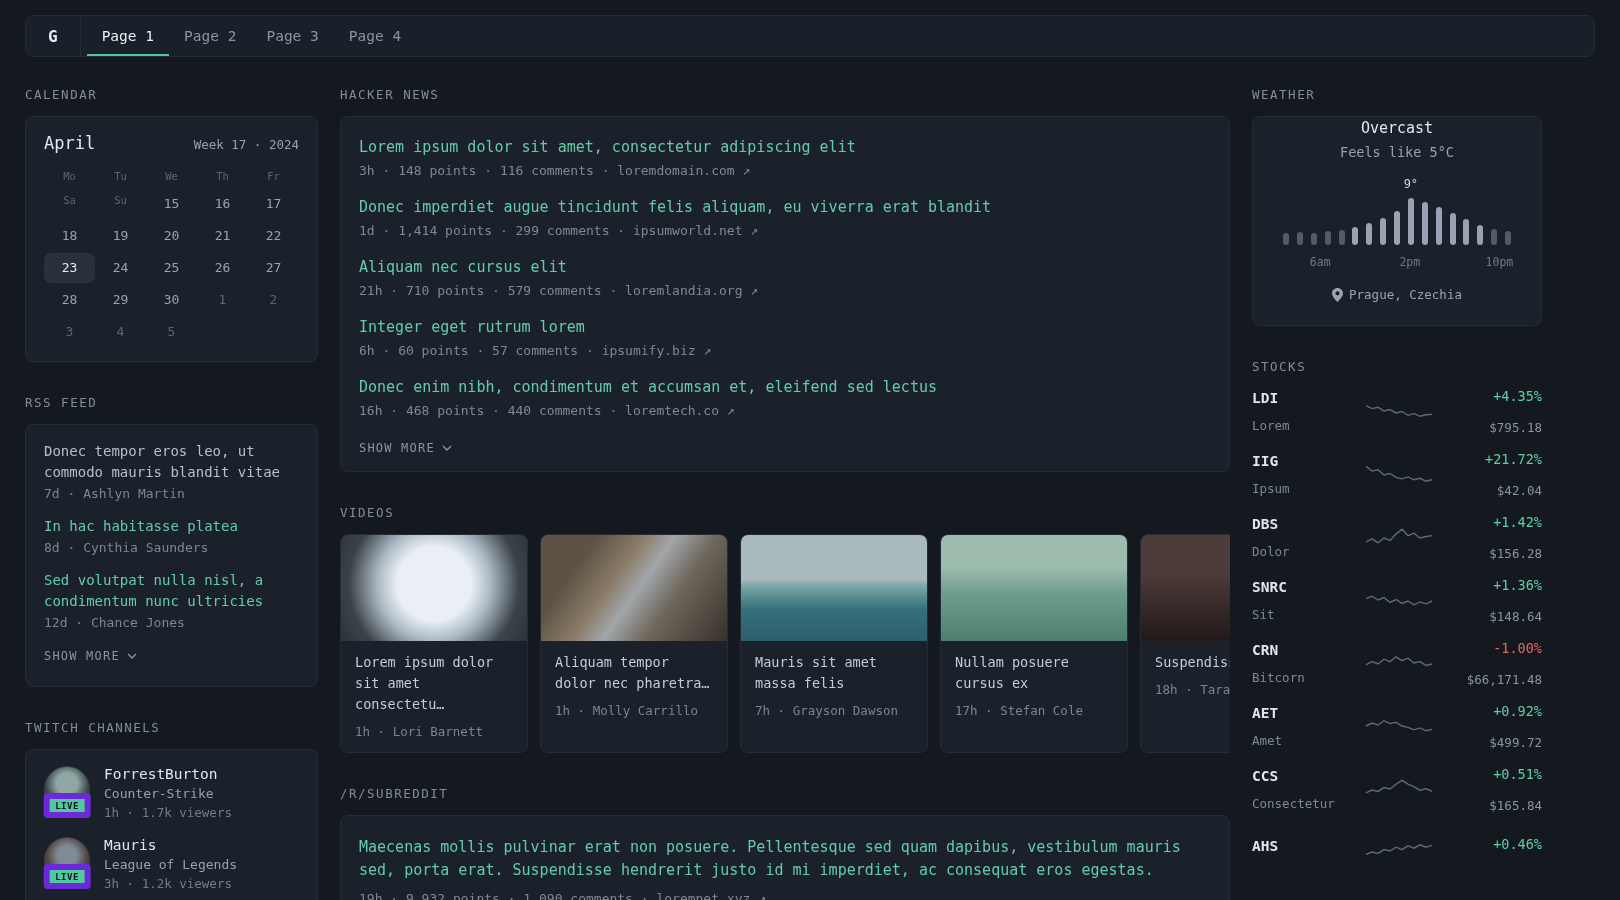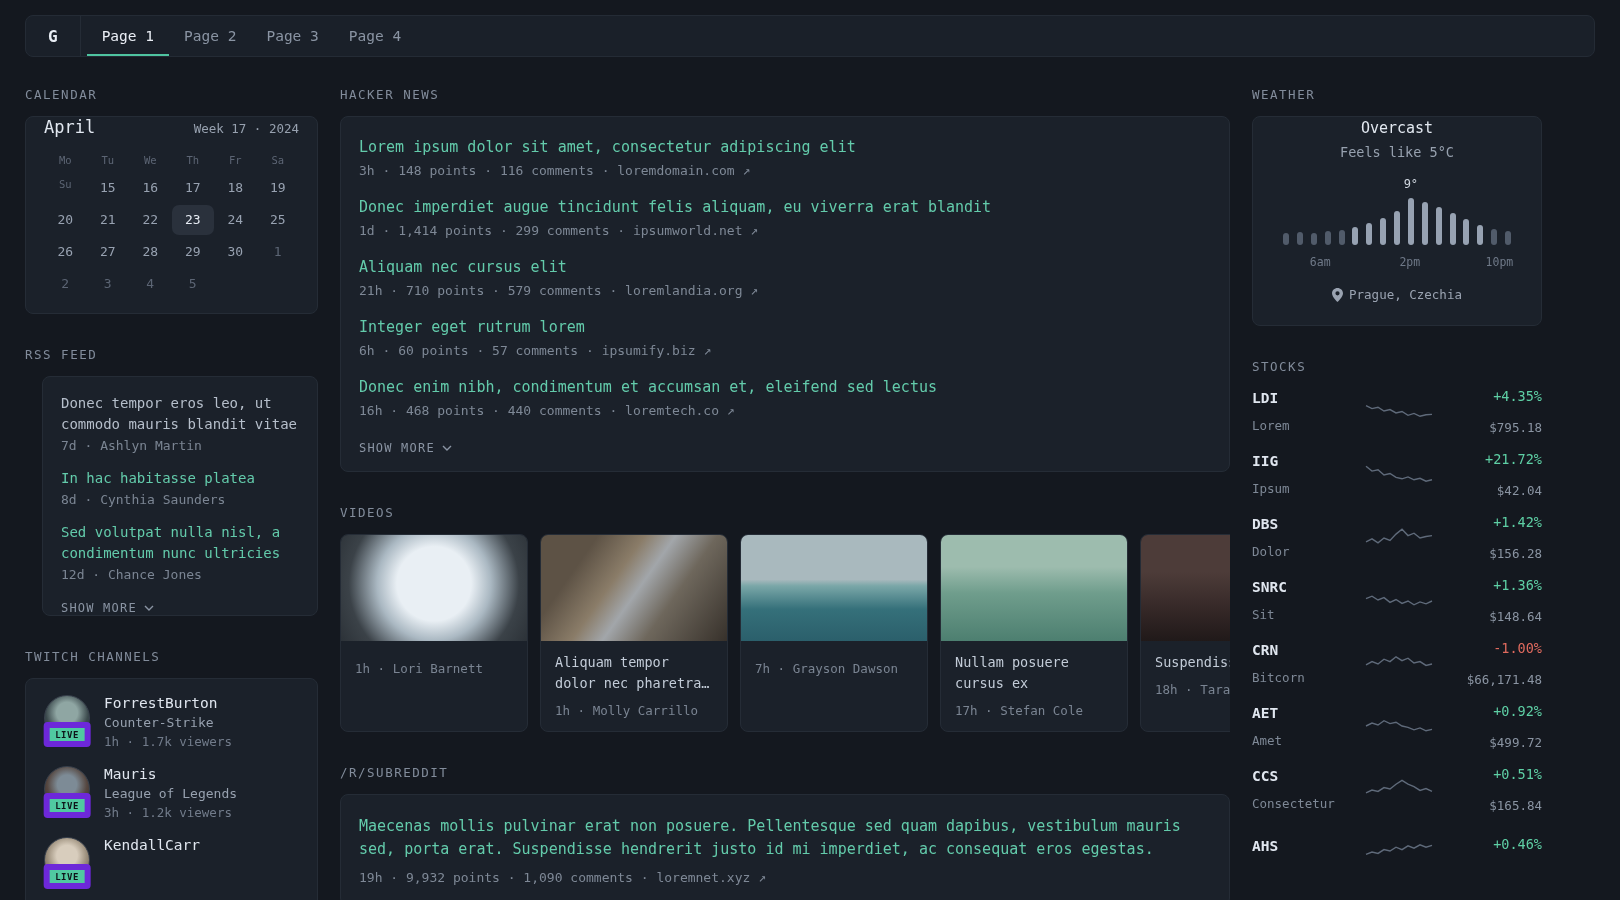--- a/index.html
+++ b/index.html
@@ -30,32 +30,32 @@
 
   
   .columns { display:grid; grid-template-columns:293px 890px 290px; gap:22px; align-items:start; }
   .widget { margin-bottom:33px; }
   .wlabel {
     font-size:12.5px; letter-spacing:1.5px; color:#828c9b; margin:0 0 14px 0; font-weight:normal;
   }
   .card { background:#1b212a; border:1px solid #252c36; border-radius:8px; }
 
   
-  .cal-card { padding:0 18px 14px; }
+  .cal-card { padding:16px 18px 14px; }
   .cal-head { display:flex; justify-content:space-between; align-items:baseline; margin-bottom:12px; }
   .cal-month { font-size:17px; color:#e2e8f1; }
   .cal-week { font-size:12.5px; color:#97a1af; }
-  .cal-grid { display:grid; grid-template-columns:repeat(6,1fr); row-gap:2px; text-align:center; }
+  .cal-grid { display:grid; grid-template-columns:repeat(5,1fr); row-gap:2px; text-align:center; }
   .cal-wd { font-size:10.5px; color:#5c6574; height:22px; line-height:22px; }
   .cal-day { font-size:13px; color:#98a2b1; height:30px; line-height:30px; border-radius:7px; }
   .cal-day.cur { background:#2a313c; color:#e6ebf3; }
   .cal-day.dim { color:#5c6574; }
 
   
-  .rss-card { padding:16px 18px 0;margin-left:17px; }
+  .rss-card { padding:16px 18px 23px; }
   .feed-item { margin-bottom:15px; }
   .feed-title { font-size:14px; line-height:1.5; color:#63cbab; cursor:pointer; }
   .feed-title.muted { color:#b6bfcb; }
   .feed-meta { font-size:13px; color:#79markdown8391; color:#7b8593; margin-top:3px; }
   .show-more {
     display:inline-flex; align-items:center; gap:7px; font-size:12px; letter-spacing:1.2px;
     color:#8a94a3; cursor:pointer; margin-top:4px;
   }
   .chev { width:10px; height:6px; display:inline-block; }
 
@@ -277,33 +277,35 @@
           </div>
         </div>
       </div>
 
       <div class="widget">
         <h2 class="wlabel">VIDEOS</h2>
         <div class="videos-row">
           <div class="video-card">
             <div class="video-thumb vt1"></div>
             <div class="video-body">
+              <div class="video-title">Lorem ipsum dolor sit amet consectetu…</div>
               <div class="video-meta">1h · Lori Barnett</div>
             </div>
           </div>
           <div class="video-card">
             <div class="video-thumb vt2"></div>
             <div class="video-body">
               <div class="video-title">Aliquam tempor dolor nec pharetra…</div>
               <div class="video-meta">1h · Molly Carrillo</div>
             </div>
           </div>
           <div class="video-card">
             <div class="video-thumb vt3"></div>
             <div class="video-body">
+              <div class="video-title">Mauris sit amet massa felis</div>
               <div class="video-meta">7h · Grayson Dawson</div>
             </div>
           </div>
           <div class="video-card">
             <div class="video-thumb vt4"></div>
             <div class="video-body">
               <div class="video-title">Nullam posuere cursus ex</div>
               <div class="video-meta">17h · Stefan Cole</div>
             </div>
           </div>

